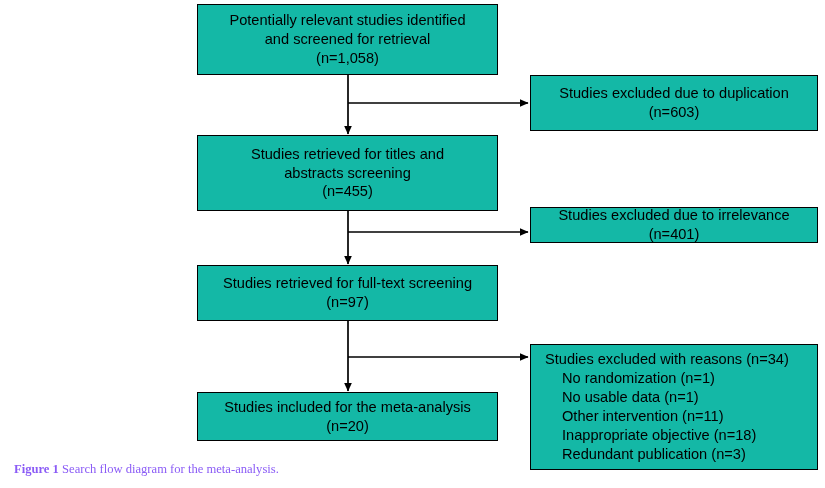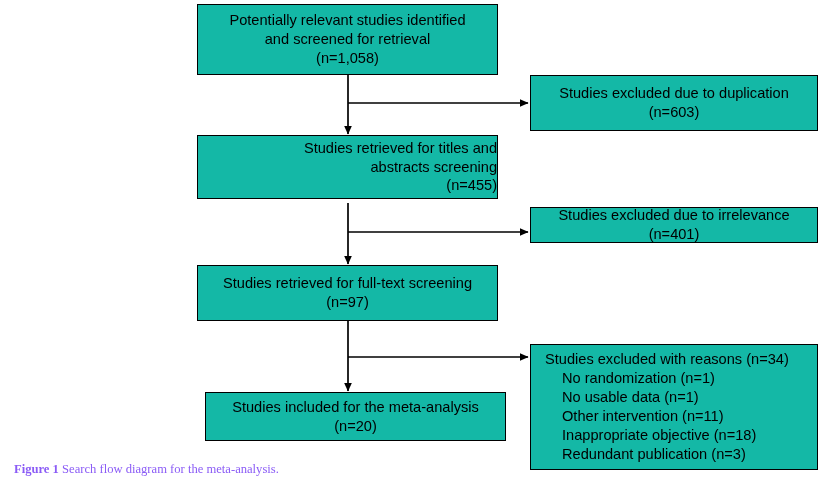--- a/index.html
+++ b/index.html
@@ -40,23 +40,23 @@
     text-align: center;
     z-index: 2;
   }
   .flow-box .line {
     display: block;
     white-space: nowrap;
   }
 
   
   #box-identified  { left:197px; top:4px;   width:301px; height:71px; }
-  #box-titles      { left:197px; top:135px; width:301px; height:64px;align-items:flex-end; }
+  #box-titles      { left:197px; top:135px; width:301px; height:76px; }
   #box-fulltext    { left:197px; top:265px; width:301px; height:56px; }
-  #box-included    { left:205px; top:392px; width:301px; height:49px; }
+  #box-included    { left:197px; top:392px; width:301px; height:49px; }
 
   
   #box-excl-dup    { left:530px; top:75px;  width:288px; height:56px; }
   #box-excl-irrel  { left:530px; top:207px; width:288px; height:36px; }
   #box-excl-reason {
     left:530px; top:303px; width:288px; height:126px;
     align-items: flex-start;
     justify-content: center;
     text-align: left;
     padding-left: 14px;

